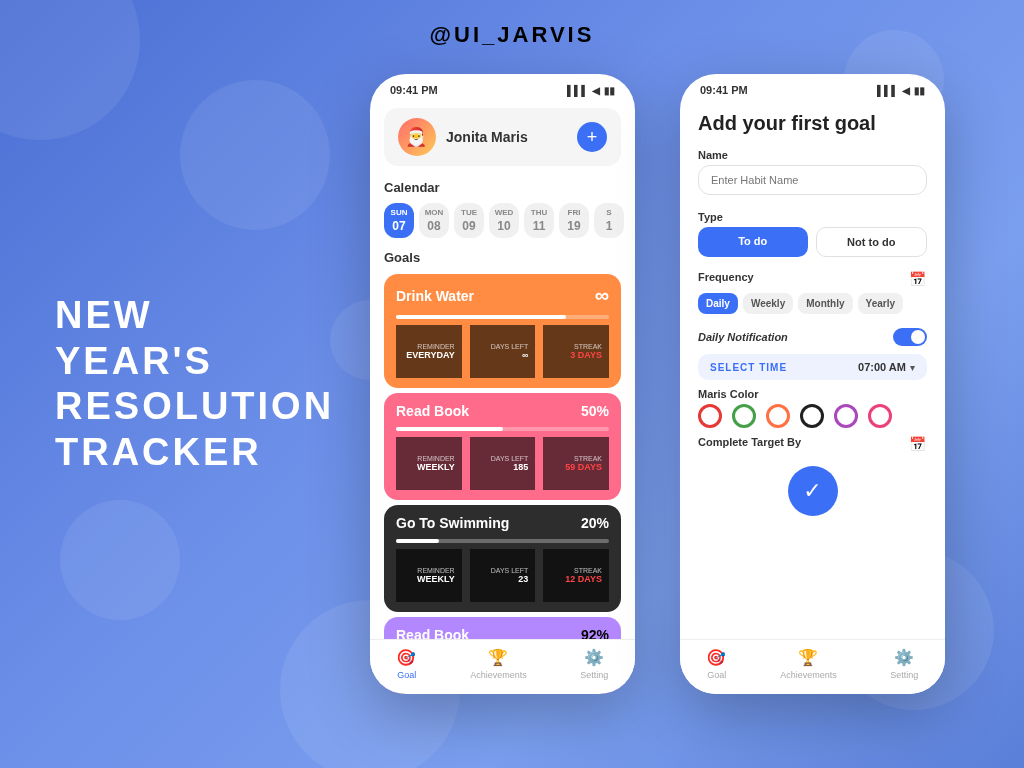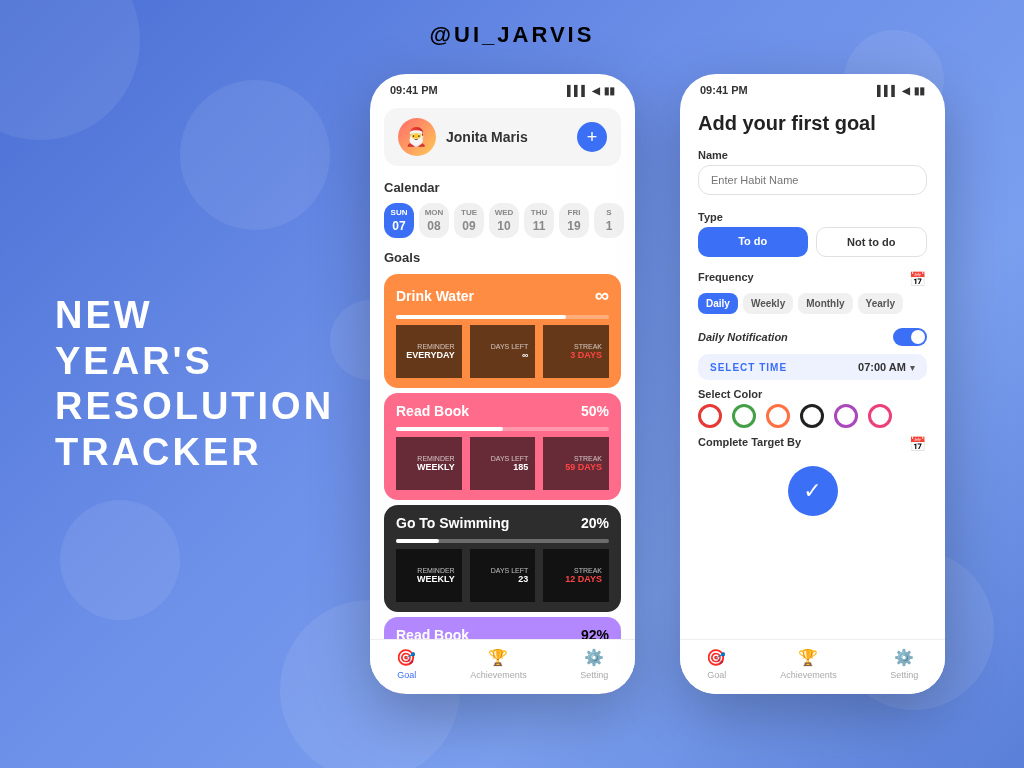--- a/index.html
+++ b/index.html
@@ -620,21 +620,21 @@
 
     <div class="time-select">
       <span class="time-label">SELECT TIME</span>
       <span style="display:flex;align-items:center;gap:4px;">
         <span class="time-value">07:00 AM</span>
         <span style="font-size:10px;color:#555;">▾</span>
       </span>
     </div>
 
     <div class="color-section">
-      <div class="form-label">Select Color</div>
+      <div class="form-label">Maris Color</div>
       <div class="color-circles">
         <div class="color-circle" style="border-color:#e53935;background:transparent;"></div>
         <div class="color-circle" style="border-color:#43a047;background:transparent;"></div>
         <div class="color-circle" style="border-color:#ff7043;background:transparent;"></div>
         <div class="color-circle" style="border-color:#212121;background:transparent;"></div>
         <div class="color-circle" style="border-color:#ab47bc;background:transparent;"></div>
         <div class="color-circle" style="border-color:#ec407a;background:transparent;"></div>
       </div>
     </div>
 

